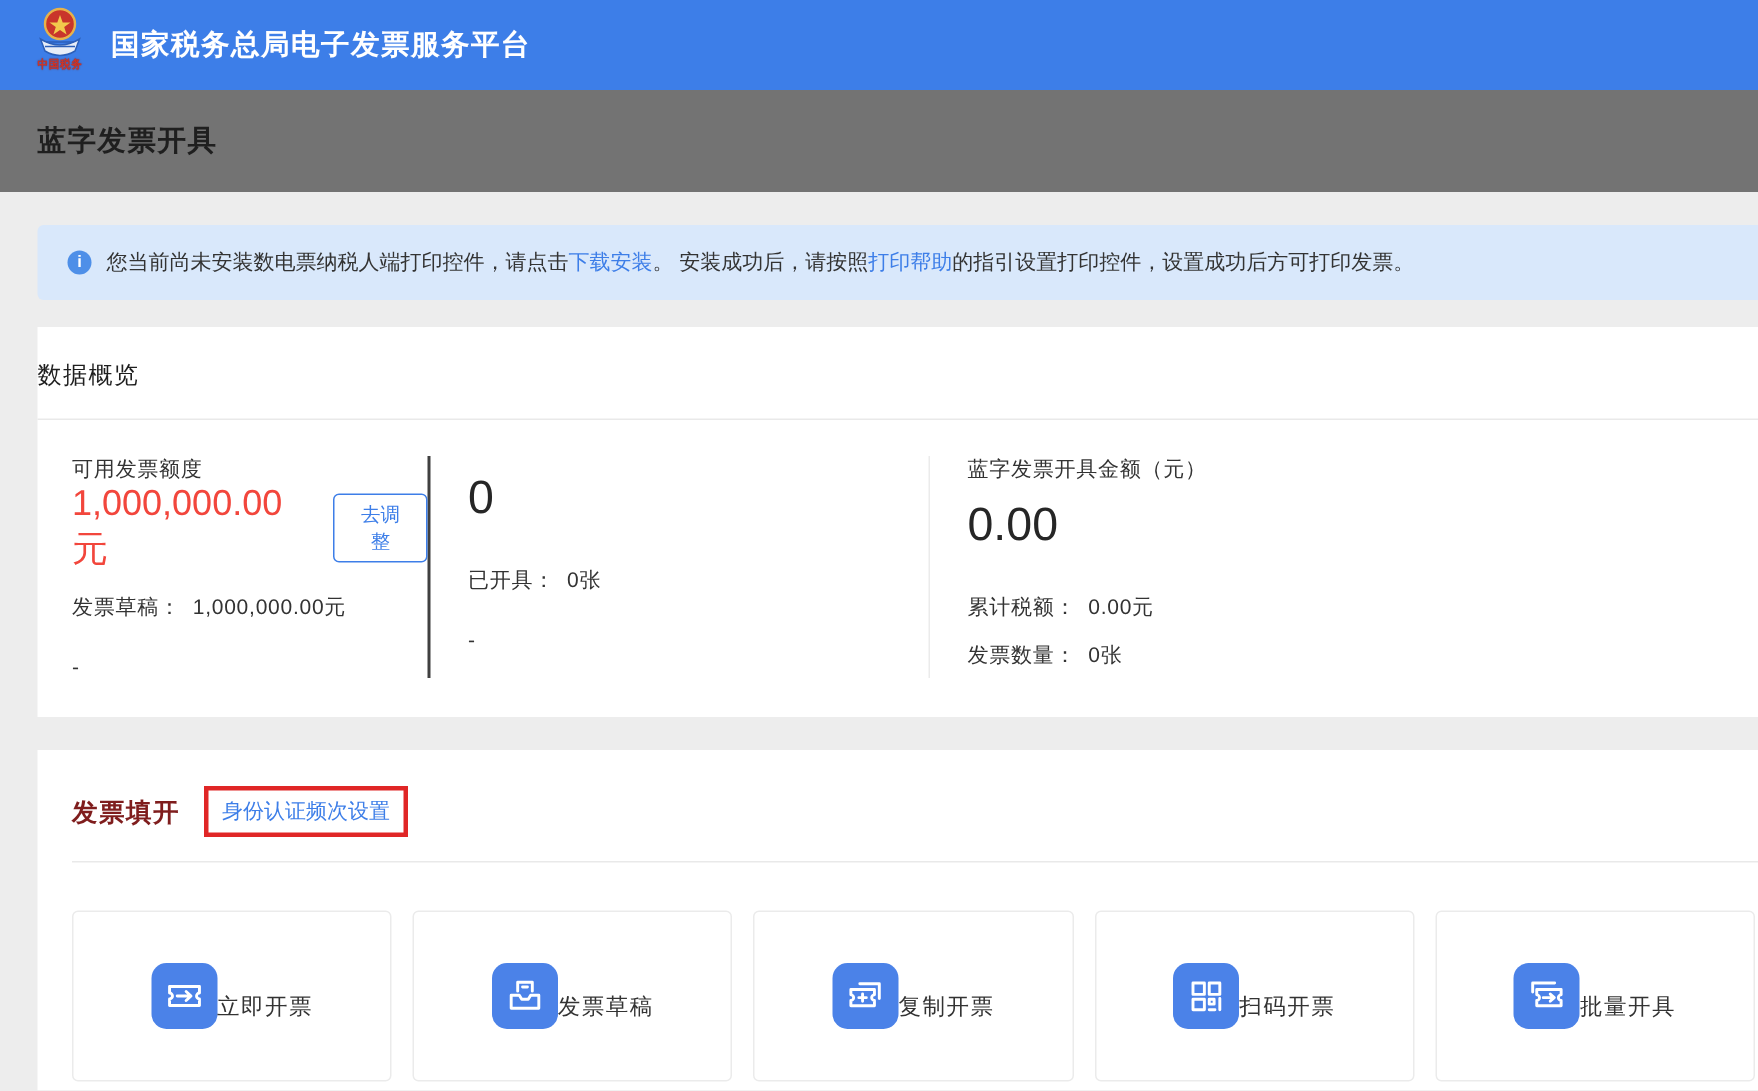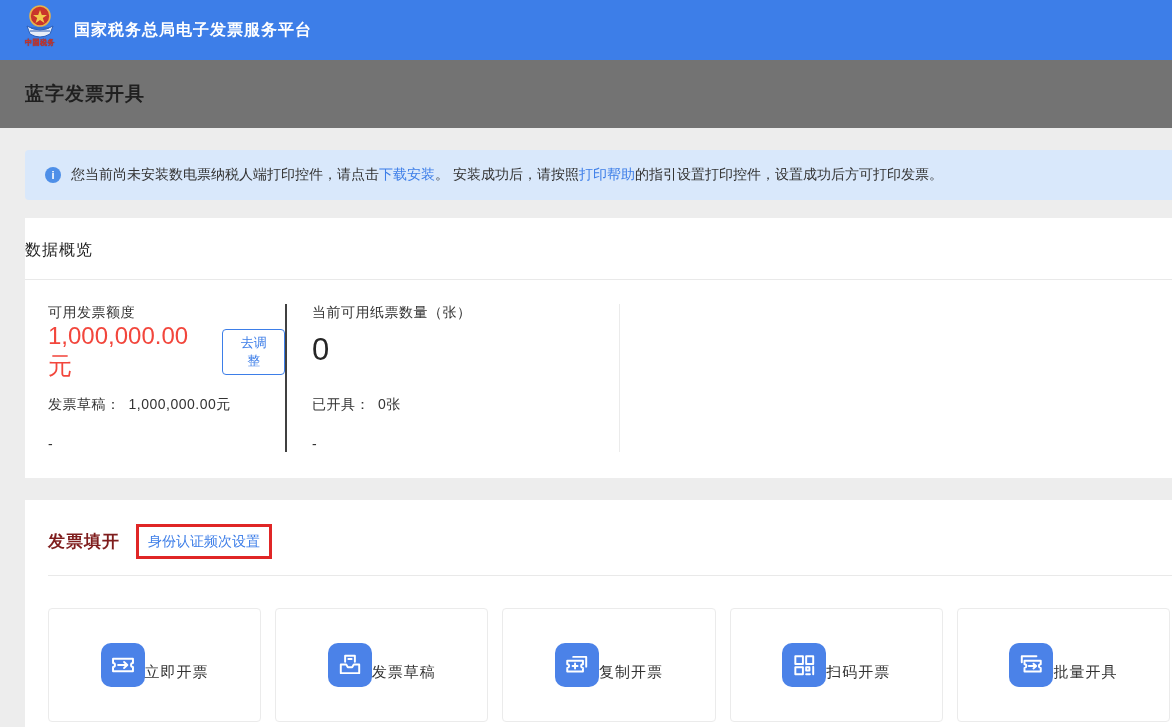--- a/index.html
+++ b/index.html
@@ -4,21 +4,21 @@
 <style>
   * { margin:0; padding:0; box-sizing:border-box; }
   html,body { width:1172px; height:727px; overflow:hidden;
     font-family:"Liberation Sans","DejaVu Sans",sans-serif; background:#EDEDED; }
 
   
   .app-header { height:60px; background:#3D7EE8; display:flex; align-items:center; padding-left:18px; }
   .logo-wrap { width:44px; height:52px; position:relative; display:flex; flex-direction:column; align-items:center; }
   .logo-caption { color:#C9352B; font-size:7px; font-weight:bold; letter-spacing:0.5px; margin-top:-2px;
     text-shadow:0 0 1px #7d1f18; transform:scaleY(1.1); }
-  .app-title { color:#FFFFFF; font-size:16px; font-weight:600; margin-left:12px; letter-spacing:1px; }
+  .app-title { color:#FFFFFF; font-size:19px; font-weight:600; margin-left:12px; letter-spacing:1px; }
 
   
   .title-bar { height:68px; background:#737373; display:flex; align-items:center; padding-left:25px; }
   .page-title { font-size:19px; font-weight:bold; color:#1F1F1F; letter-spacing:1px; }
 
   
   .main { background:#EDEDED; height:599px; padding:22px 0 0 25px; }
 
   
   .info-banner { background:#D9E8FB; border-radius:4px 0 0 4px; height:50px;
@@ -109,28 +109,37 @@
           <span class="quota-value">1,000,000.00元</span>
           <button class="adjust-btn">去调整</button>
         </div>
         <div class="sub-row">
           <span>发票草稿：</span><span class="sub-val">1,000,000.00元</span>
         </div>
         <div class="dash-row">-</div>
       </div>
 
       <div class="stat-col c2">
-        <div class="stat-label">当前可用纸票数量（张）</div>
         <div class="big-value">0</div>
         <div class="sub-row">
           <span>已开具：</span><span class="sub-val">0张</span>
         </div>
         <div class="dash-row">-</div>
       </div>
 
+      <div class="stat-col c3">
+        <div class="stat-label">蓝字发票开具金额（元）</div>
+        <div class="big-value">0.00</div>
+        <div class="sub-row">
+          <span>累计税额：</span><span class="sub-val">0.00元</span>
+        </div>
+        <div class="sub-row tight">
+          <span>发票数量：</span><span class="sub-val">0张</span>
+        </div>
+      </div>
 
     </div>
   </div>
 
   <div class="card fill-card">
     <div class="fill-title-row">
       <span class="fill-title">发票填开</span>
       <span class="red-annotation">
         <a class="auth-link">身份认证频次设置</a>
       </span>

